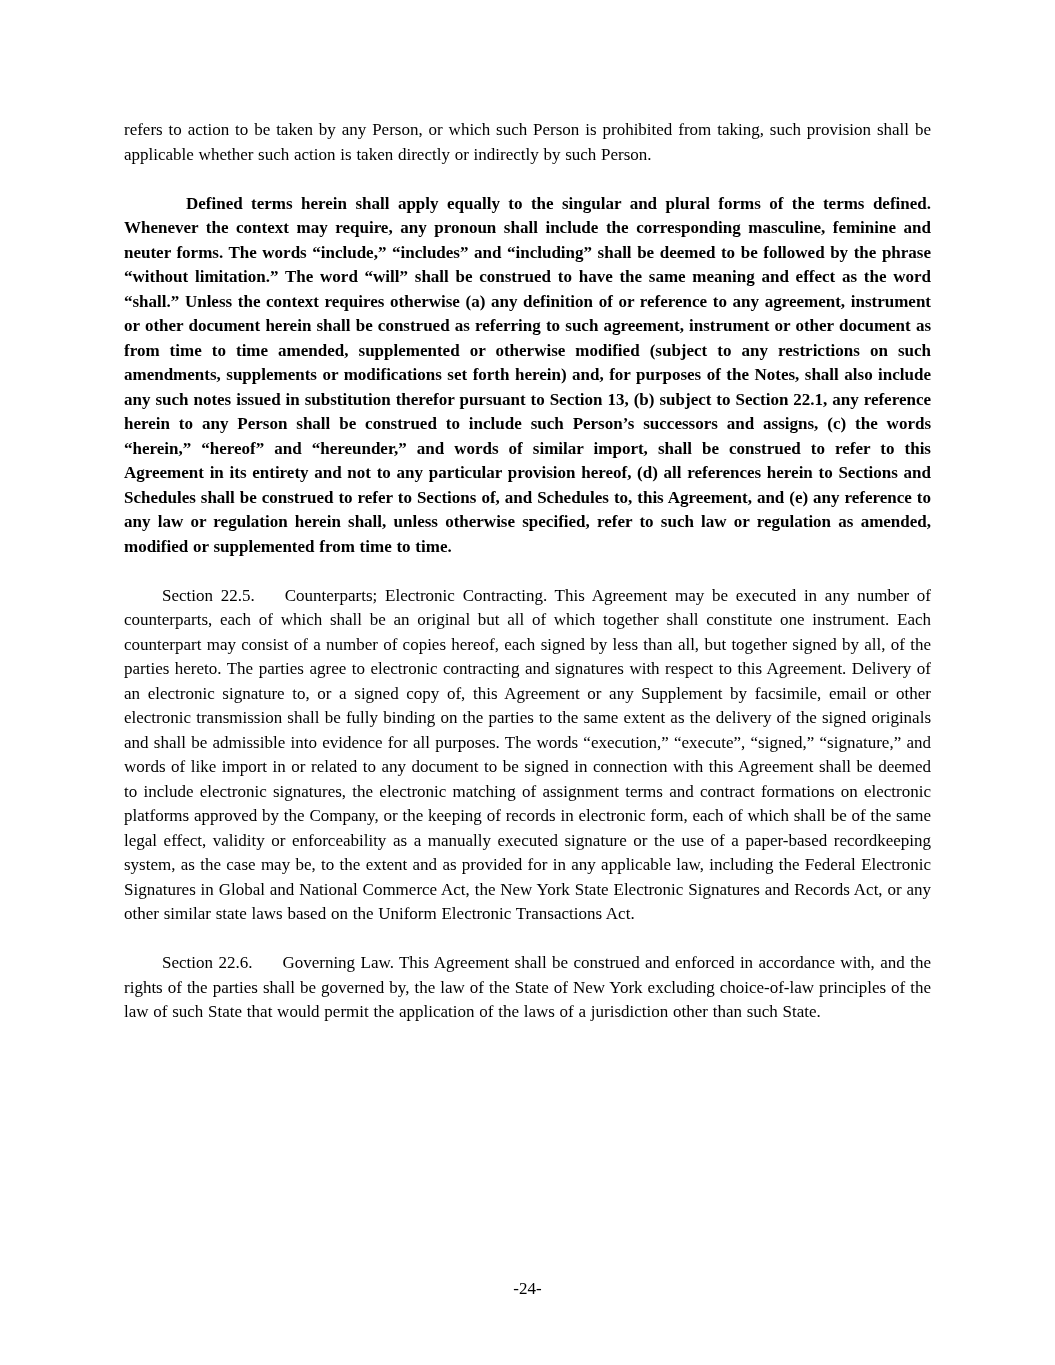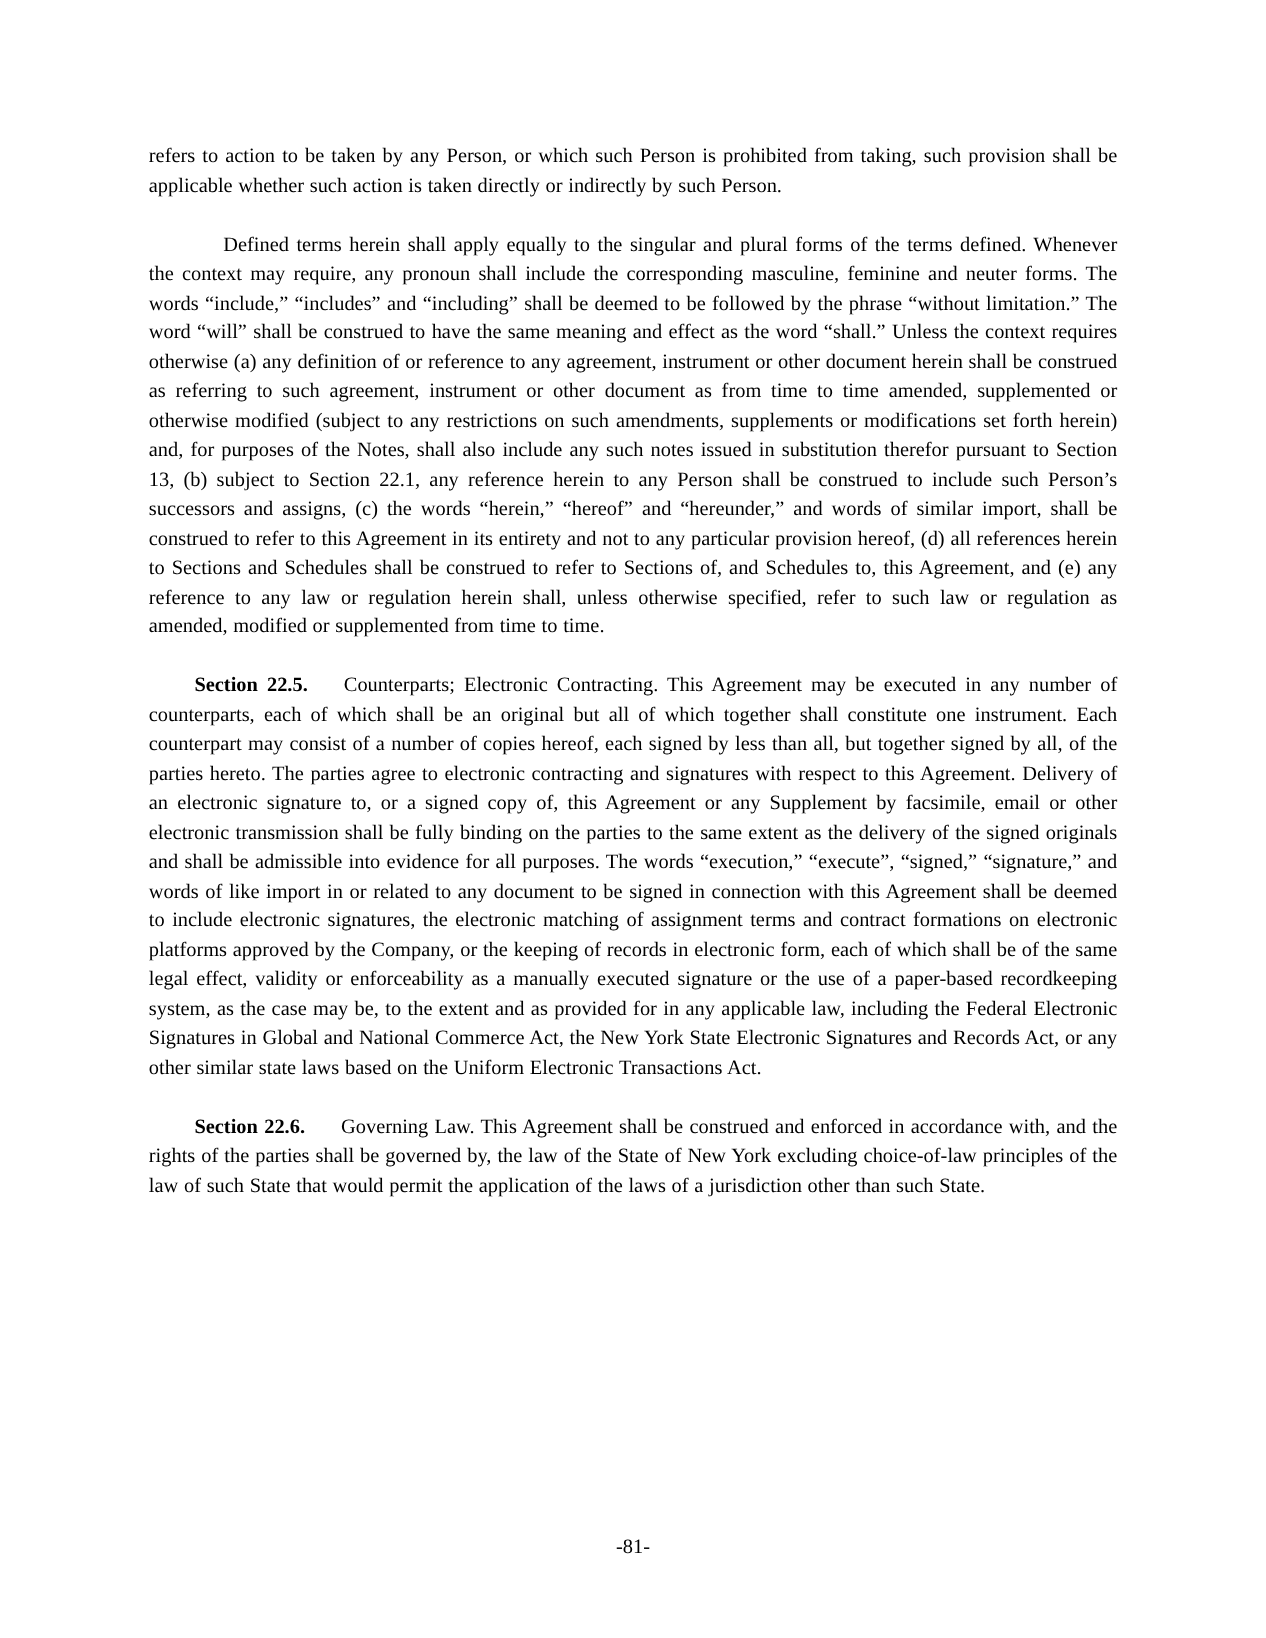--- a/index.html
+++ b/index.html
@@ -18,24 +18,24 @@
     padding: 118px 124px 0 124px;
     background: #ffffff;
   }
   .para {
     font-size: 17px;
     line-height: 24.5px;
     text-align: justify;
     margin-bottom: 24.5px;
     word-spacing: 0.5px;
   }
-  .indent { text-indent: 62px; }
+  .indent { text-indent: 62px; font-weight: bold; }
   .section-indent { text-indent: 38px; }
   .section-label {
-    font-weight: bold;
+    font-weight: normal;
     margin-right: 30px;
   }
   .section-title {
     font-weight: normal;
   }
   .footer {
     position: absolute;
     left: 0;
     right: 0;
     bottom: 64px;
@@ -51,15 +51,15 @@
 
   <p class="para">refers to action to be taken by any Person, or which such Person is prohibited from taking, such provision shall be applicable whether such action is taken directly or indirectly by such Person.</p>
 
   <p class="para indent">Defined terms herein shall apply equally to the singular and plural forms of the terms defined.  Whenever the context may require, any pronoun shall include the corresponding masculine, feminine and neuter forms.  The words “include,” “includes” and “including” shall be deemed to be followed by the phrase “without limitation.”  The word “will” shall be construed to have the same meaning and effect as the word “shall.”  Unless the context requires otherwise (a) any definition of or reference to any agreement, instrument or other document herein shall be construed as referring to such agreement, instrument or other document as from time to time amended, supplemented or otherwise modified (subject to any restrictions on such amendments, supplements or modifications set forth herein) and, for purposes of the Notes, shall also include any such notes issued in substitution therefor pursuant to Section 13, (b) subject to Section 22.1, any reference herein to any Person shall be construed to include such Person’s successors and assigns, (c) the words “herein,” “hereof” and “hereunder,” and words of similar import, shall be construed to refer to this Agreement in its entirety and not to any particular provision hereof, (d) all references herein to Sections and Schedules shall be construed to refer to Sections of, and Schedules to, this Agreement, and (e) any reference to any law or regulation herein shall, unless otherwise specified, refer to such law or regulation as amended, modified or supplemented from time to time.</p>
 
 
   <p class="para section-indent"><span class="section-label">Section 22.5.</span><span class="section-title">Counterparts; Electronic Contracting</span><span>.  This Agreement may be executed in any number of counterparts, each of which shall be an original but all of which together shall constitute one instrument.  Each counterpart may consist of a number of copies hereof, each signed by less than all, but together signed by all, of the parties hereto. The parties agree to electronic contracting and signatures with respect to this Agreement.  Delivery of an electronic signature to, or a signed copy of, this Agreement or any Supplement by facsimile, email or other electronic transmission shall be fully binding on the parties to the same extent as the delivery of the signed originals and shall be admissible into evidence for all purposes.  The words “execution,” “execute”, “signed,” “signature,” and words of like import in or related to any document to be signed in connection with this Agreement shall be deemed to include electronic signatures, the electronic matching of assignment terms and contract formations on electronic platforms approved by the Company, or the keeping of records in electronic form, each of which shall be of the same legal effect, validity or enforceability as a manually executed signature or the use of a paper-based recordkeeping system, as the case may be, to the extent and as provided for in any applicable law, including the Federal Electronic Signatures in Global and National Commerce Act, the New York State Electronic Signatures and Records Act, or any other similar state laws based on the Uniform Electronic Transactions Act.</span></p>
 
   <p class="para section-indent"><span class="section-label">Section 22.6.</span><span class="section-title">Governing Law</span><span>.   This Agreement shall be construed and enforced in accordance with, and the rights of the parties shall be governed by, the law of the State of New York excluding choice-of-law principles of the law of such State that would permit the application of the laws of a jurisdiction other than such State.</span></p>
 
-  <div class="footer">-81-</div>
+  <div class="footer">-24-</div>
 
 </div>
 
 </body></html>

